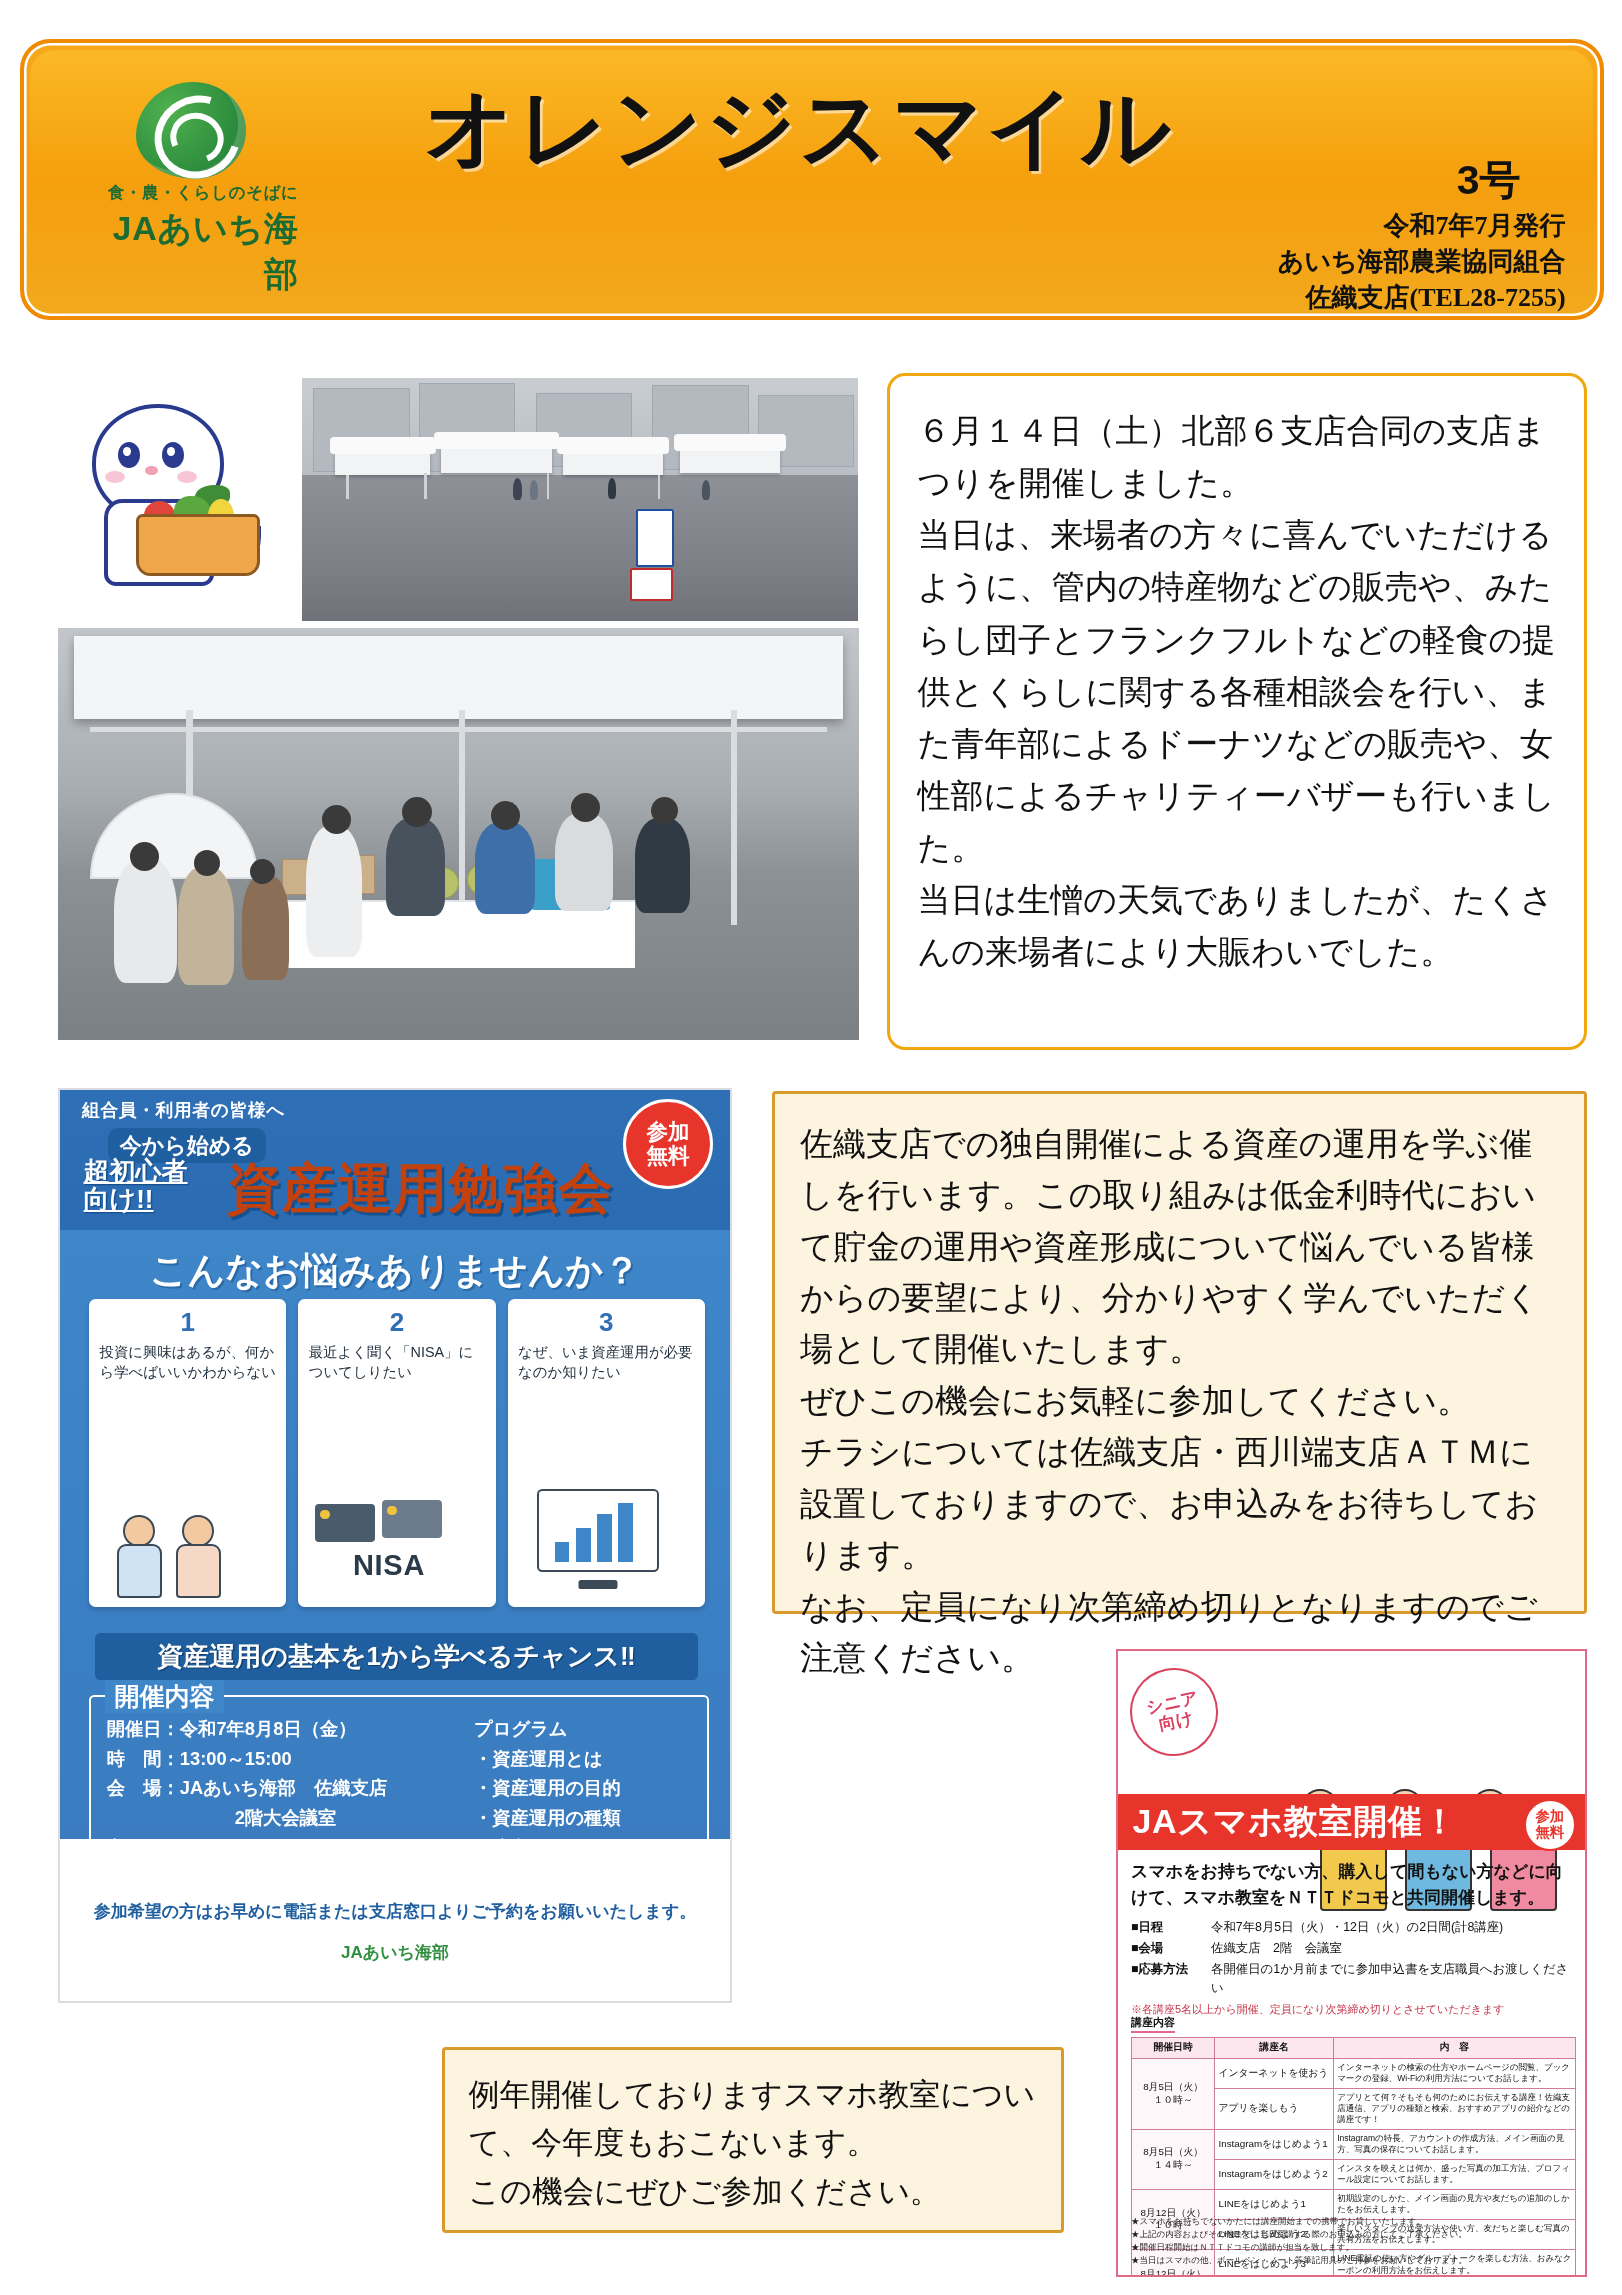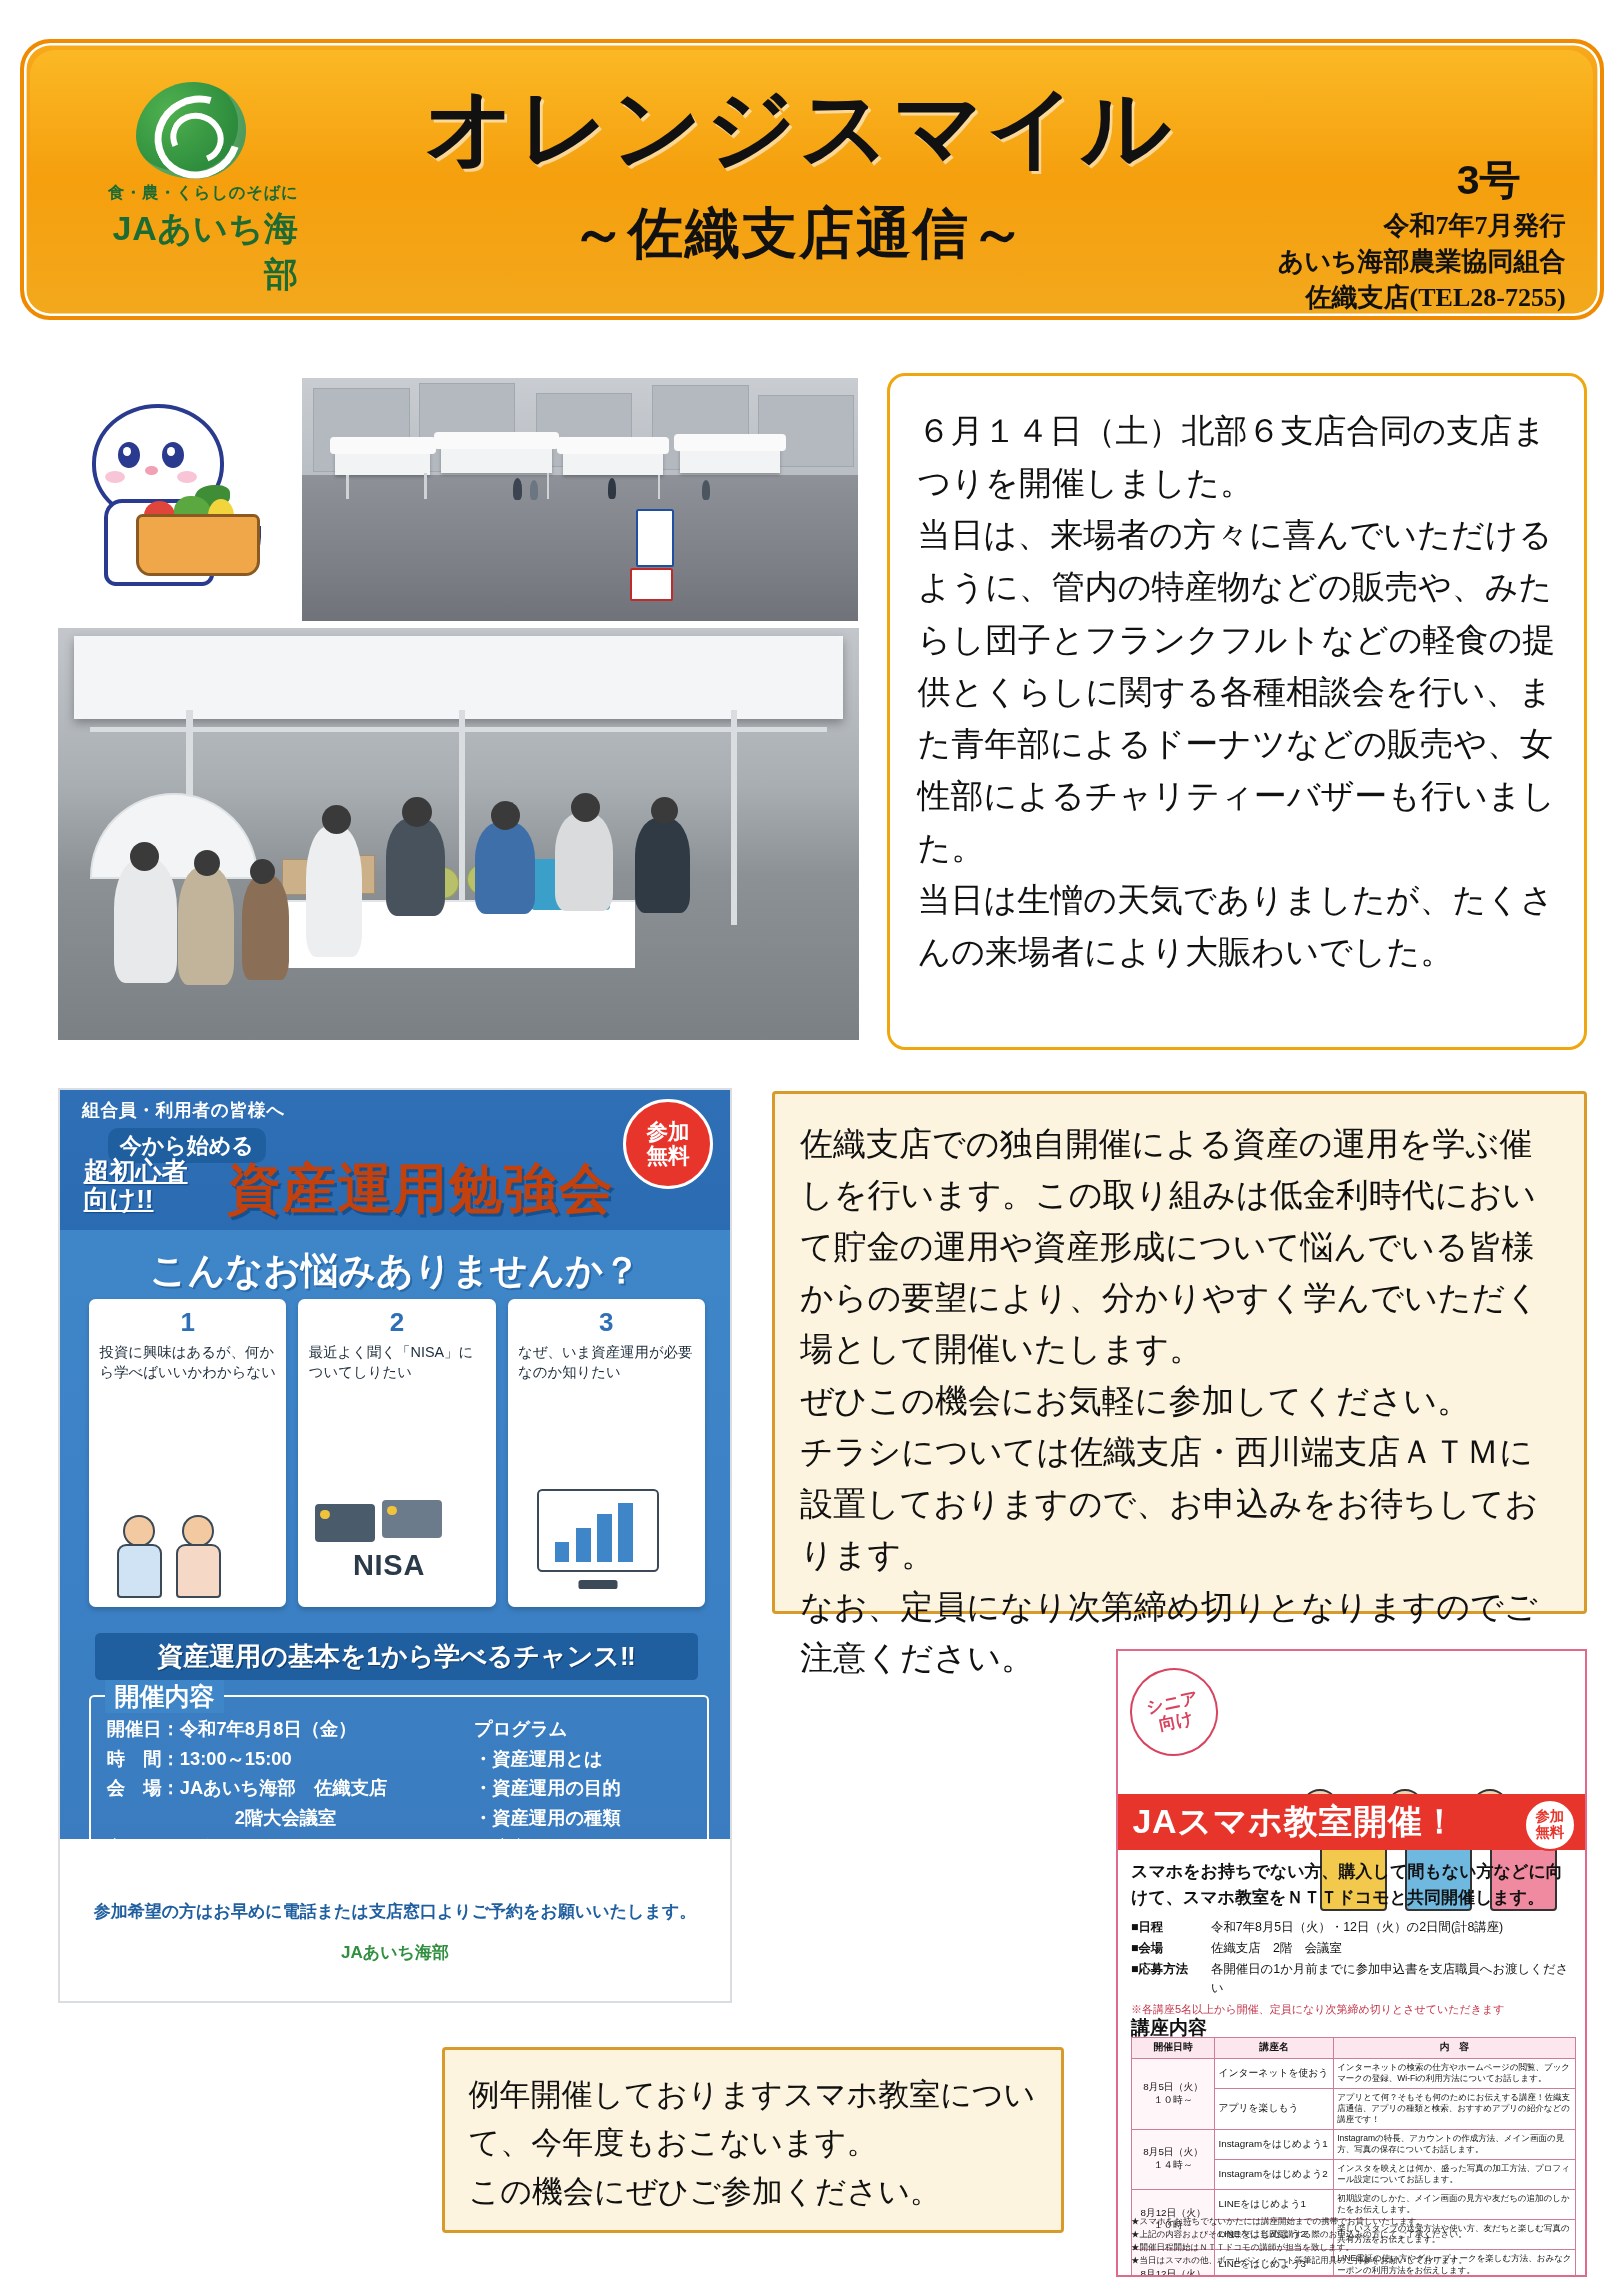--- a/index.html
+++ b/index.html
@@ -441,21 +441,21 @@
   .sf-info {
     position:absolute; left:13px; top:267px; width:445px;
     font-size:12.4px; line-height:1.58; color:#111;
   }
   .sf-info .row { display:flex; margin-bottom:1.3px; }
   .sf-info .k { width:80px; flex:none; font-weight:bold; }
   .sf-info .v { flex:1; }
   .sf-info .note { color:#c4354a; font-size:11px; margin-top:2px; }
   .sf-course-h {
     position:absolute; left:13px; top:364px;
-    font-size:19px; font-weight:bold; color:#111;
+    font-size:11px; font-weight:bold; color:#111;
     border-bottom: 2px solid #e06a8a; padding-bottom: 1.3px;
   }
   .sf-table {
     position:absolute; left:13px; top:386px; width:445px;
     border-collapse: collapse; font-size: 9.8px; color:#111;
   }
   .sf-table th {
     background:#fde7ee; border:0.7px solid #cf7d96; padding:3.3px 2.6px; font-weight:bold; font-size:9.8px;
   }
   .sf-table td { border:0.7px solid #cf7d96; padding:3.3px 3.3px; vertical-align:middle; line-height:1.32; }
@@ -477,21 +477,20 @@
     <div class="logo-mark">
       <div class="leaf"></div>
       <div class="swirl"></div>
       <div class="swirl2"></div>
     </div>
     <div class="logo-tag">食・農・くらしのそばに</div>
     <div class="logo-name">JAあいち海部</div>
   </div>
 
   <div class="title-main">オレンジスマイル</div>
-  <div class="title-sub">～佐織支店通信～</div>
   <div class="issue-no">3号</div>
   <div class="issue-meta">
     <div>令和7年7月発行</div>
     <div>あいち海部農業協同組合</div>
     <div>佐織支店(TEL28-7255)</div>
   </div>
 </div>
 
 <div class="mascot">
   <div class="cat-head"></div>

